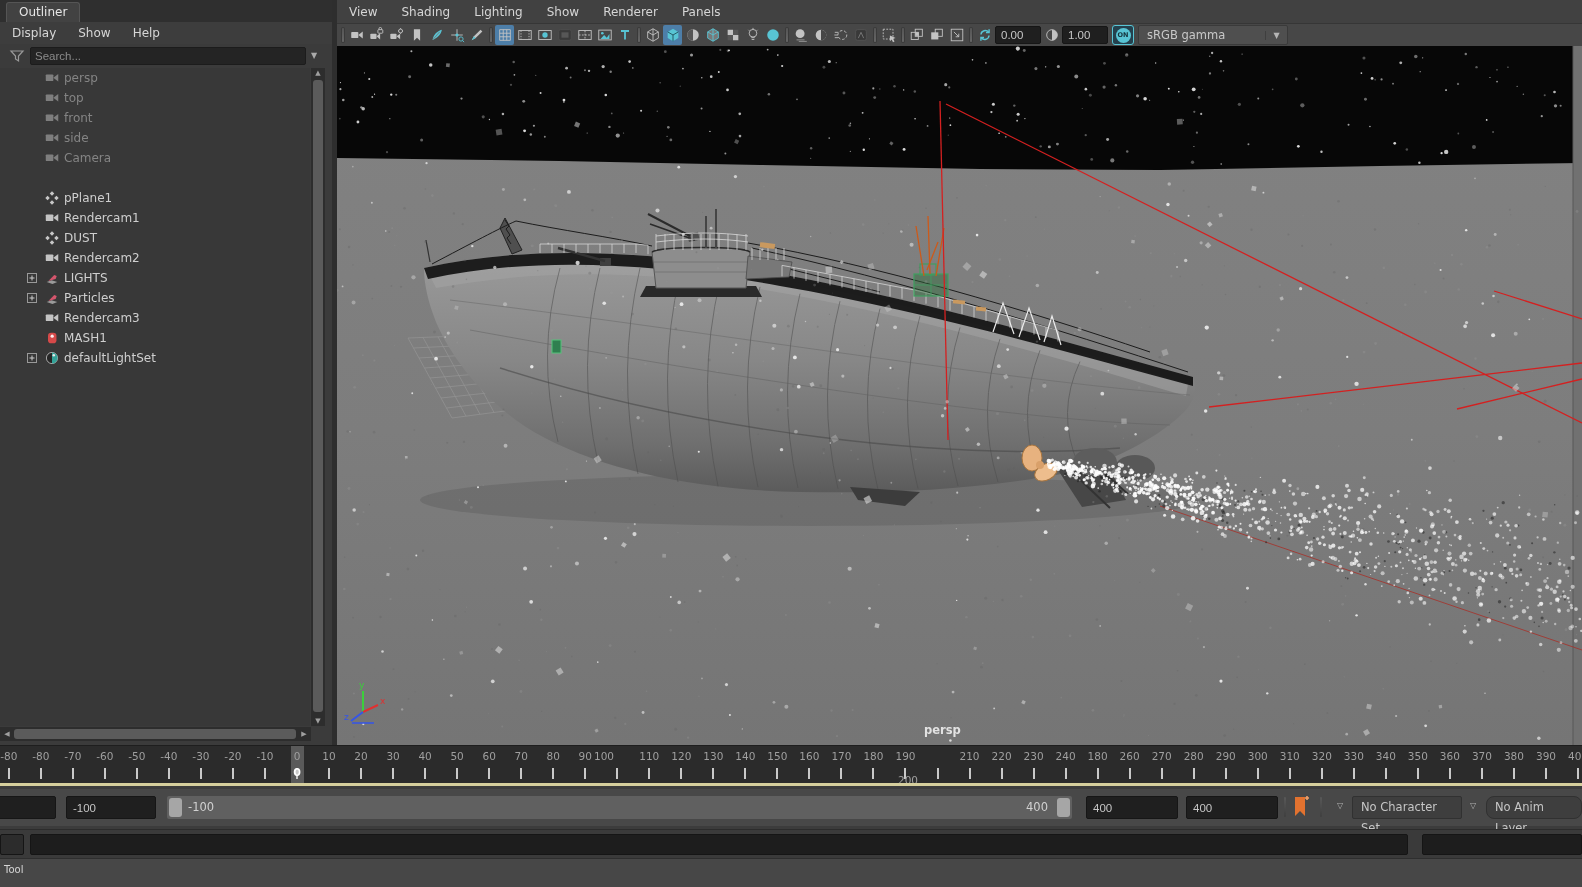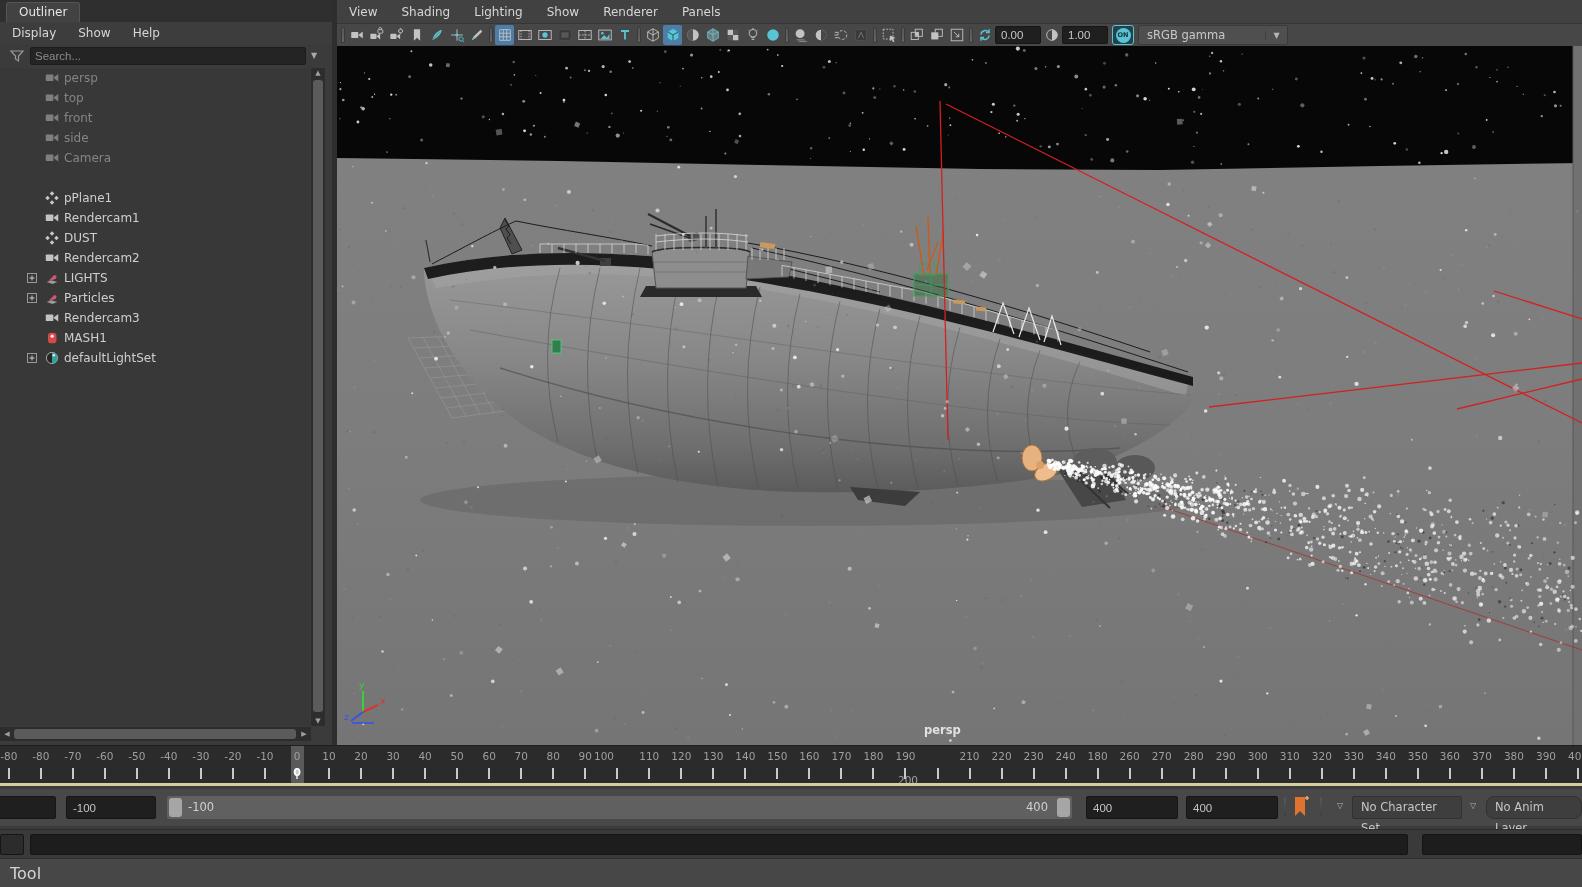--- a/index.html
+++ b/index.html
@@ -78,21 +78,21 @@
   #bookmark { position:absolute; left:1292px; top:7px; width:18px; height:22px; }
   .dd-arrow { position:absolute; top:12px; font-size:8px; color:#b0b0b0; }
   .dd-field { position:absolute; top:7px; height:23px; background:#3e3e3e; border:1px solid #313131;
               border-radius:2px; color:#c6c6c6; font-size:11.5px; line-height:21px; padding:0 8px; }
   .rb-sep { position:absolute; top:8px; width:2px; height:20px; background:linear-gradient(#585858,#3f3f3f); border-radius:1px; }
 
   
   #cmdrow { left:0; top:829px; width:1582px; height:29px; background:#3a3a3a; border-top:1px solid #2c2c2c; }
   .cmd-input { position:absolute; top:4px; height:21px; background:#1d1d1d; border:1px solid #151515; border-radius:2px; }
   #helpline { left:0; top:858px; width:1582px; height:29px; background:#474747; border-top:1px solid #2e2e2e; }
-  #help-text { position:absolute; left:10px; top:5px; font-size:16px; color:#d5d5d5; }
+  #help-text { position:absolute; left:4px; top:5px; font-size:10px; color:#d5d5d5; }
 </style>
 </head>
 <body>
 
 <div id="app">
 
   <div id="outliner" class="abs">
     <div id="ol-tabs" class="abs">
       <div class="tab">Outliner</div>
     </div>

